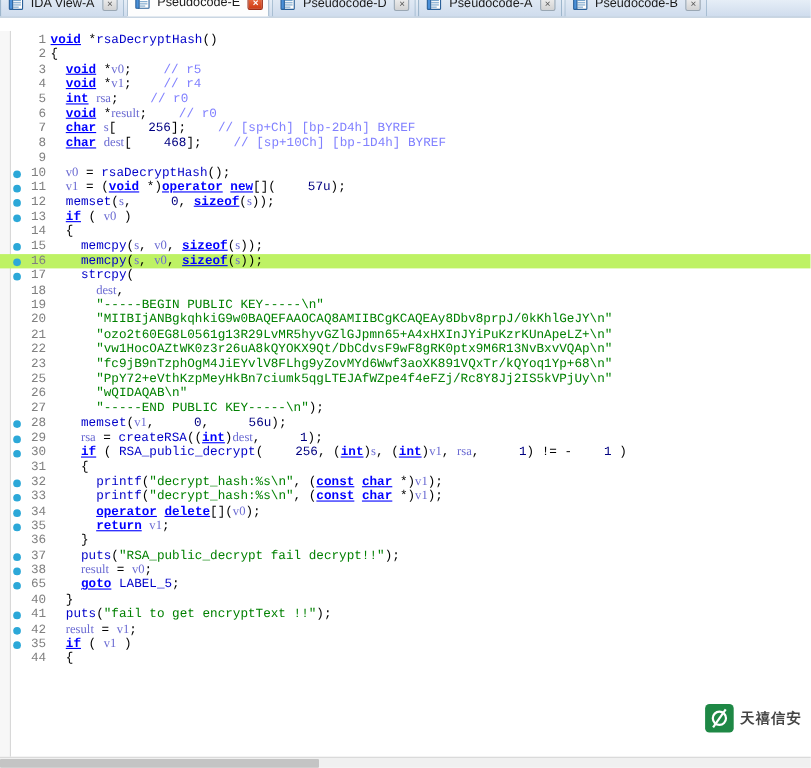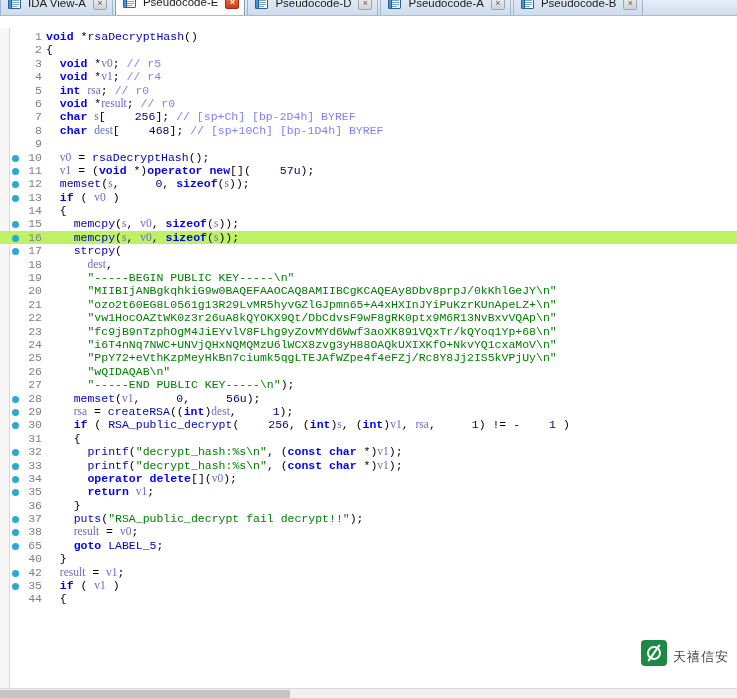--- a/index.html
+++ b/index.html
@@ -158,36 +158,37 @@
     font-family: "Liberation Mono", "DejaVu Sans Mono", monospace;
     font-size: 11.5px;
   }
   .ltext {
     position: absolute;
     left: 46px; top: 0;
     white-space: pre;
   }
 
   
-  .kw   { color: #0000ff; font-weight: bold; }   
+  .kw   { color: #0000ff; font-weight: bold; text-decoration: underline; }   
   .fn   { color: #0000c8; }                      
   .var  { color: #6a6ad2; font-family: Liberation Serif, serif; }                      
   .str  { color: #008000; }                      
-  .cmt  { color: #8080ff; }                      
+  .cmt  { color: #8080ff; margin-left: 22px; }                      
   .num  { color: #000080; margin-left: 29px; }                      
   .pl   { color: #000000; }                      
 
   
   #watermark {
     position: absolute;
     right: 8px; bottom: 22px;
     display: flex;
-    align-items: flex-end;
+    align-items: center;
     gap: 6px;
     opacity: 0.95;
+    font-weight: bold;
   }
   #wm-logo {
     width: 26px; height: 26px;
     background: #12823c;
     border-radius: 4px;
     position: relative;
     flex: 0 0 auto;
   }
   #wm-logo::before {
     content: "";
@@ -320,37 +321,37 @@
       <div class="cl"><span class="lnum">14</span><span class="ltext"><span class="pl"> </span><span class="pl"> </span><span class="pl">{</span></span></div>
       <div class="cl"><span class="dot"></span><span class="lnum">15</span><span class="ltext"><span class="pl"> </span><span class="pl"> </span><span class="pl"> </span><span class="pl"> </span><span class="fn">memcpy</span><span class="pl">(</span><span class="var">s</span><span class="pl">,</span><span class="pl"> </span><span class="var">v0</span><span class="pl">,</span><span class="pl"> </span><span class="kw">sizeof</span><span class="pl">(</span><span class="var">s</span><span class="pl">)</span><span class="pl">)</span><span class="pl">;</span></span></div>
       <div class="cl hl"><span class="dot"></span><span class="lnum">16</span><span class="ltext"><span class="pl"> </span><span class="pl"> </span><span class="pl"> </span><span class="pl"> </span><span class="fn">memcpy</span><span class="pl">(</span><span class="var">s</span><span class="pl">,</span><span class="pl"> </span><span class="var">v0</span><span class="pl">,</span><span class="pl"> </span><span class="kw">sizeof</span><span class="pl">(</span><span class="var">s</span><span class="pl">)</span><span class="pl">)</span><span class="pl">;</span></span></div>
       <div class="cl"><span class="dot"></span><span class="lnum">17</span><span class="ltext"><span class="pl"> </span><span class="pl"> </span><span class="pl"> </span><span class="pl"> </span><span class="fn">strcpy</span><span class="pl">(</span></span></div>
       <div class="cl"><span class="lnum">18</span><span class="ltext"><span class="pl"> </span><span class="pl"> </span><span class="pl"> </span><span class="pl"> </span><span class="pl"> </span><span class="pl"> </span><span class="var">dest</span><span class="pl">,</span></span></div>
       <div class="cl"><span class="lnum">19</span><span class="ltext"><span class="pl"> </span><span class="pl"> </span><span class="pl"> </span><span class="pl"> </span><span class="pl"> </span><span class="pl"> </span><span class="str">"-----BEGIN PUBLIC KEY-----\n"</span></span></div>
       <div class="cl"><span class="lnum">20</span><span class="ltext"><span class="pl"> </span><span class="pl"> </span><span class="pl"> </span><span class="pl"> </span><span class="pl"> </span><span class="pl"> </span><span class="str">"MIIBIjANBgkqhkiG9w0BAQEFAAOCAQ8AMIIBCgKCAQEAy8Dbv8prpJ/0kKhlGeJY\n"</span></span></div>
       <div class="cl"><span class="lnum">21</span><span class="ltext"><span class="pl"> </span><span class="pl"> </span><span class="pl"> </span><span class="pl"> </span><span class="pl"> </span><span class="pl"> </span><span class="str">"ozo2t60EG8L0561g13R29LvMR5hyvGZlGJpmn65+A4xHXInJYiPuKzrKUnApeLZ+\n"</span></span></div>
       <div class="cl"><span class="lnum">22</span><span class="ltext"><span class="pl"> </span><span class="pl"> </span><span class="pl"> </span><span class="pl"> </span><span class="pl"> </span><span class="pl"> </span><span class="str">"vw1HocOAZtWK0z3r26uA8kQYOKX9Qt/DbCdvsF9wF8gRK0ptx9M6R13NvBxvVQAp\n"</span></span></div>
       <div class="cl"><span class="lnum">23</span><span class="ltext"><span class="pl"> </span><span class="pl"> </span><span class="pl"> </span><span class="pl"> </span><span class="pl"> </span><span class="pl"> </span><span class="str">"fc9jB9nTzphOgM4JiEYvlV8FLhg9yZovMYd6Wwf3aoXK891VQxTr/kQYoq1Yp+68\n"</span></span></div>
-      <div class="cl"><span class="lnum">24</span><span class="ltext"><span class="pl"> </span><span class="pl"> </span><span class="pl"> </span><span class="pl"> </span><span class="pl"> </span><span class="pl"> </span><span class="str">"i6T4nNq7NWC+UNVjQHxNQMQMzU6lWCX8zvg3yH88OAQkUXIXKfO+NkvYQ1cxaMoV\n"</span></span></div>
       <div class="cl"><span class="lnum">25</span><span class="ltext"><span class="pl"> </span><span class="pl"> </span><span class="pl"> </span><span class="pl"> </span><span class="pl"> </span><span class="pl"> </span><span class="str">"PpY72+eVthKzpMeyHkBn7ciumk5qgLTEJAfWZpe4f4eFZj/Rc8Y8Jj2IS5kVPjUy\n"</span></span></div>
       <div class="cl"><span class="lnum">26</span><span class="ltext"><span class="pl"> </span><span class="pl"> </span><span class="pl"> </span><span class="pl"> </span><span class="pl"> </span><span class="pl"> </span><span class="str">"wQIDAQAB\n"</span></span></div>
       <div class="cl"><span class="lnum">27</span><span class="ltext"><span class="pl"> </span><span class="pl"> </span><span class="pl"> </span><span class="pl"> </span><span class="pl"> </span><span class="pl"> </span><span class="str">"-----END PUBLIC KEY-----\n"</span><span class="pl">)</span><span class="pl">;</span></span></div>
       <div class="cl"><span class="dot"></span><span class="lnum">28</span><span class="ltext"><span class="pl"> </span><span class="pl"> </span><span class="pl"> </span><span class="pl"> </span><span class="fn">memset</span><span class="pl">(</span><span class="var">v1</span><span class="pl">,</span><span class="pl"> </span><span class="num">0</span><span class="pl">,</span><span class="pl"> </span><span class="num">56u</span><span class="pl">)</span><span class="pl">;</span></span></div>
       <div class="cl"><span class="dot"></span><span class="lnum">29</span><span class="ltext"><span class="pl"> </span><span class="pl"> </span><span class="pl"> </span><span class="pl"> </span><span class="var">rsa</span><span class="pl"> </span><span class="pl">=</span><span class="pl"> </span><span class="fn">createRSA</span><span class="pl">(</span><span class="pl">(</span><span class="kw">int</span><span class="pl">)</span><span class="var">dest</span><span class="pl">,</span><span class="pl"> </span><span class="num">1</span><span class="pl">)</span><span class="pl">;</span></span></div>
       <div class="cl"><span class="dot"></span><span class="lnum">30</span><span class="ltext"><span class="pl"> </span><span class="pl"> </span><span class="pl"> </span><span class="pl"> </span><span class="kw">if</span><span class="pl"> </span><span class="pl">(</span><span class="pl"> </span><span class="fn">RSA_public_decrypt</span><span class="pl">(</span><span class="num">256</span><span class="pl">,</span><span class="pl"> </span><span class="pl">(</span><span class="kw">int</span><span class="pl">)</span><span class="var">s</span><span class="pl">,</span><span class="pl"> </span><span class="pl">(</span><span class="kw">int</span><span class="pl">)</span><span class="var">v1</span><span class="pl">,</span><span class="pl"> </span><span class="var">rsa</span><span class="pl">,</span><span class="pl"> </span><span class="num">1</span><span class="pl">)</span><span class="pl"> </span><span class="pl">!</span><span class="pl">=</span><span class="pl"> </span><span class="pl">-</span><span class="num">1</span><span class="pl"> </span><span class="pl">)</span></span></div>
       <div class="cl"><span class="lnum">31</span><span class="ltext"><span class="pl"> </span><span class="pl"> </span><span class="pl"> </span><span class="pl"> </span><span class="pl">{</span></span></div>
       <div class="cl"><span class="dot"></span><span class="lnum">32</span><span class="ltext"><span class="pl"> </span><span class="pl"> </span><span class="pl"> </span><span class="pl"> </span><span class="pl"> </span><span class="pl"> </span><span class="fn">printf</span><span class="pl">(</span><span class="str">"decrypt_hash:%s\n"</span><span class="pl">,</span><span class="pl"> </span><span class="pl">(</span><span class="kw">const</span><span class="pl"> </span><span class="kw">char</span><span class="pl"> </span><span class="pl">*</span><span class="pl">)</span><span class="var">v1</span><span class="pl">)</span><span class="pl">;</span></span></div>
       <div class="cl"><span class="dot"></span><span class="lnum">33</span><span class="ltext"><span class="pl"> </span><span class="pl"> </span><span class="pl"> </span><span class="pl"> </span><span class="pl"> </span><span class="pl"> </span><span class="fn">printf</span><span class="pl">(</span><span class="str">"decrypt_hash:%s\n"</span><span class="pl">,</span><span class="pl"> </span><span class="pl">(</span><span class="kw">const</span><span class="pl"> </span><span class="kw">char</span><span class="pl"> </span><span class="pl">*</span><span class="pl">)</span><span class="var">v1</span><span class="pl">)</span><span class="pl">;</span></span></div>
       <div class="cl"><span class="dot"></span><span class="lnum">34</span><span class="ltext"><span class="pl"> </span><span class="pl"> </span><span class="pl"> </span><span class="pl"> </span><span class="pl"> </span><span class="pl"> </span><span class="kw">operator</span><span class="pl"> </span><span class="kw">delete</span><span class="pl">[</span><span class="pl">]</span><span class="pl">(</span><span class="var">v0</span><span class="pl">)</span><span class="pl">;</span></span></div>
       <div class="cl"><span class="dot"></span><span class="lnum">35</span><span class="ltext"><span class="pl"> </span><span class="pl"> </span><span class="pl"> </span><span class="pl"> </span><span class="pl"> </span><span class="pl"> </span><span class="kw">return</span><span class="pl"> </span><span class="var">v1</span><span class="pl">;</span></span></div>
       <div class="cl"><span class="lnum">36</span><span class="ltext"><span class="pl"> </span><span class="pl"> </span><span class="pl"> </span><span class="pl"> </span><span class="pl">}</span></span></div>
       <div class="cl"><span class="dot"></span><span class="lnum">37</span><span class="ltext"><span class="pl"> </span><span class="pl"> </span><span class="pl"> </span><span class="pl"> </span><span class="fn">puts</span><span class="pl">(</span><span class="str">"RSA_public_decrypt fail decrypt!!"</span><span class="pl">)</span><span class="pl">;</span></span></div>
       <div class="cl"><span class="dot"></span><span class="lnum">38</span><span class="ltext"><span class="pl"> </span><span class="pl"> </span><span class="pl"> </span><span class="pl"> </span><span class="var">result</span><span class="pl"> </span><span class="pl">=</span><span class="pl"> </span><span class="var">v0</span><span class="pl">;</span></span></div>
       <div class="cl"><span class="dot"></span><span class="lnum">65</span><span class="ltext"><span class="pl"> </span><span class="pl"> </span><span class="pl"> </span><span class="pl"> </span><span class="kw">goto</span><span class="pl"> </span><span class="fn">LABEL_5</span><span class="pl">;</span></span></div>
       <div class="cl"><span class="lnum">40</span><span class="ltext"><span class="pl"> </span><span class="pl"> </span><span class="pl">}</span></span></div>
+      <div class="cl"><span class="dot"></span><span class="lnum">41</span><span class="ltext"><span class="pl"> </span><span class="pl"> </span><span class="fn">puts</span><span class="pl">(</span><span class="str">"fail to get encryptText !!"</span><span class="pl">)</span><span class="pl">;</span></span></div>
       <div class="cl"><span class="dot"></span><span class="lnum">42</span><span class="ltext"><span class="pl"> </span><span class="pl"> </span><span class="var">result</span><span class="pl"> </span><span class="pl">=</span><span class="pl"> </span><span class="var">v1</span><span class="pl">;</span></span></div>
       <div class="cl"><span class="dot"></span><span class="lnum">35</span><span class="ltext"><span class="pl"> </span><span class="pl"> </span><span class="kw">if</span><span class="pl"> </span><span class="pl">(</span><span class="pl"> </span><span class="var">v1</span><span class="pl"> </span><span class="pl">)</span></span></div>
       <div class="cl"><span class="lnum">44</span><span class="ltext"><span class="pl"> </span><span class="pl"> </span><span class="pl">{</span></span></div>
     </div>
 
   <div id="watermark">
     <div id="wm-logo"></div>
     <div id="wm-text">天禧信安</div>
   </div>
 </div>

